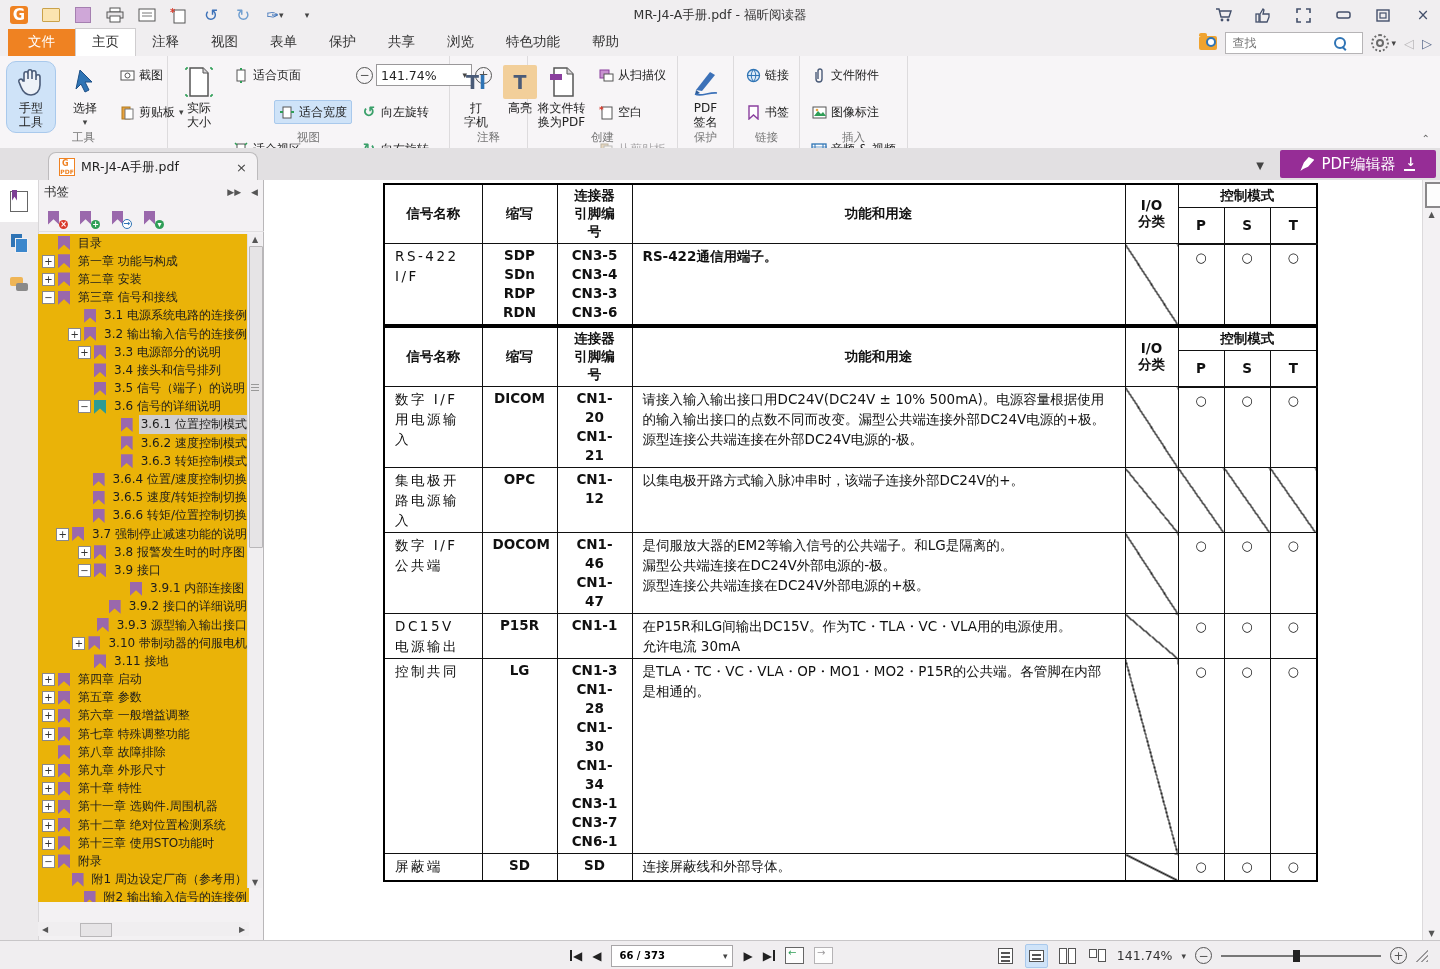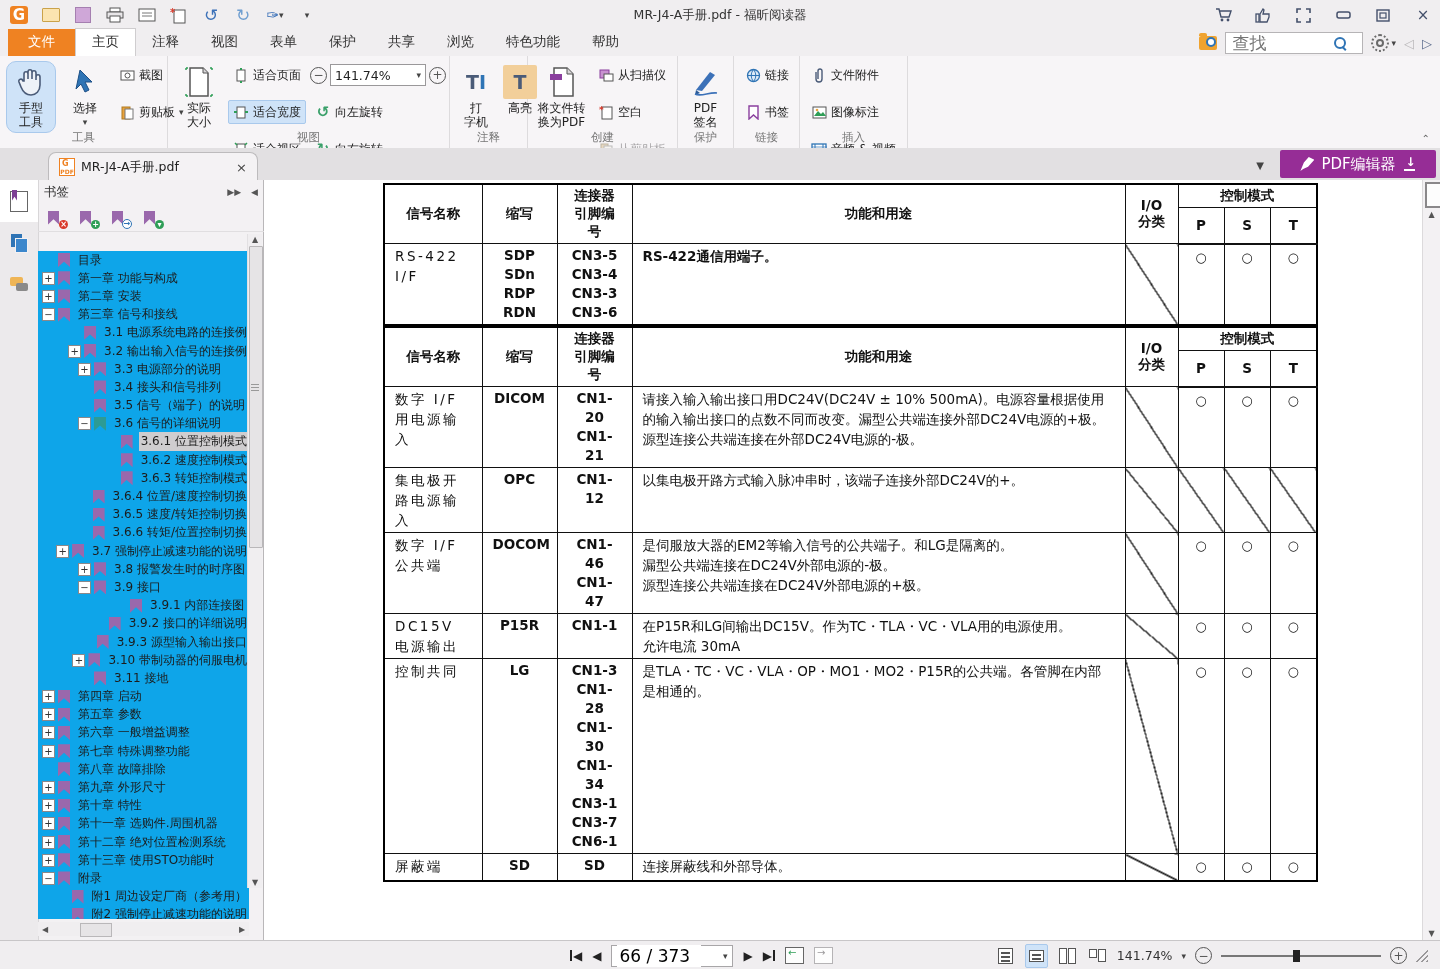--- a/index.html
+++ b/index.html
@@ -15,21 +15,21 @@
   .win-title{position:absolute;left:0;right:0;text-align:center;font-size:12.5px;color:#333;pointer-events:none;}
   .winbtns{position:absolute;right:8px;top:0;height:30px;display:flex;align-items:center;gap:22px;color:#44506b;}
   .winbtns .wb{width:18px;height:16px;display:flex;align-items:center;justify-content:center;font-size:13px;}
   
   .menubar{position:absolute;left:0;top:30px;width:1440px;height:26px;background:#f0eef0;display:flex;align-items:flex-end;}
   .mtab{padding:4px 16px 5px 16px;font-size:13.5px;color:#333;cursor:default;}
   .mtab.file{background:#ef8222;color:#fff;margin-left:8px;padding:4px 20px 5px 20px;}
   .mtab.active{background:#fff;border:1px solid #cfcdcf;border-bottom:none;}
   .menu-right{position:absolute;right:8px;bottom:2px;display:flex;align-items:center;gap:8px;}
   .searchbox{width:128px;height:20px;background:#fff;border:1px solid #b6b4b6;display:flex;align-items:center;padding:0 4px;}
-  .searchbox input{border:none;outline:none;width:100px;font-size:17px;font-family:inherit;background:transparent;color:#555;}
+  .searchbox input{border:none;outline:none;width:100px;font-size:12px;font-family:inherit;background:transparent;color:#555;}
   .mag{width:12px;height:12px;position:relative;display:inline-block;}
   .mag::before{content:"";position:absolute;left:0;top:0;width:8px;height:8px;border:2px solid #2f74b5;border-radius:50%;}
   .mag::after{content:"";position:absolute;left:9px;top:9px;width:5px;height:2px;background:#2f74b5;transform:rotate(45deg);transform-origin:0 0;}
   .gearic{width:14px;height:14px;border:2px dotted #6a6a6a;border-radius:50%;position:relative;display:inline-block;}
   .gearic::after{content:"";position:absolute;left:3px;top:3px;width:4px;height:4px;border:2px solid #6a6a6a;border-radius:50%;}
   .navarr{font-size:13px;color:#b9b7b9;}
   .navarr.on{color:#5b6b8c;}
   .foldsearch{width:18px;height:14px;background:#f0a32f;border-radius:2px;position:relative;}
   .foldsearch::before{content:"";position:absolute;left:0;top:-3px;width:8px;height:3px;background:#f0a32f;border-radius:2px 2px 0 0;}
   .foldsearch::after{content:"";position:absolute;right:1px;top:1px;width:6px;height:6px;border:2px solid #2f74b5;border-radius:50%;background:#fff;}
@@ -38,21 +38,21 @@
   .rgroup{position:relative;height:100%;border-right:1px solid #dddbdd;box-sizing:border-box;padding-top:5px;}
   .rgname{position:absolute;bottom:3px;left:0;right:0;text-align:center;font-size:11.5px;color:#777;}
   .rbody{display:flex;align-items:flex-start;gap:4px;padding:0 6px;}
   .bigbtn{width:50px;min-width:44px;display:flex;flex-direction:column;align-items:center;gap:2px;padding:3px 2px;border-radius:2px;border:1px solid transparent;}
   .bigbtn .blabel{font-size:12px;line-height:14px;text-align:center;color:#222;white-space:pre-line;}
   .bigbtn.sel{background:#cfe3f8;border-color:#a9c9ec;border-radius:10px;}
   .bigbtn.tan .bicon{background:#f2cf9a;border-radius:2px;}
   .bicon{width:34px;height:34px;display:flex;align-items:center;justify-content:center;}
   .smallcol{display:flex;flex-direction:column;gap:13px;padding-top:2px;}
   .smallbtn{display:flex;align-items:center;gap:4px;height:22px;padding:0 4px;border-radius:2px;border:1px solid transparent;font-size:12px;color:#222;white-space:nowrap;}
-  .smallbtn.sel{background:#cfe3f8;border-color:#a9c9ec;}
+  .smallbtn.sel{background:#cfe3f8;border-color:#a9c9ec;margin-left:46px;}
   .smallbtn.dis{color:#a8a6a8;}
   .sic{width:16px;height:16px;display:flex;align-items:center;justify-content:center;flex:0 0 16px;}
   .zoomrow{display:flex;align-items:center;gap:3px;height:24px;}
   .zoombox{width:86px;height:20px;background:#fff;border:1px solid #9a989a;display:flex;align-items:center;justify-content:space-between;padding:0 4px;font-size:12.5px;}
   .caret{font-size:9px;color:#444;}
   .ribcollapse{position:absolute;right:10px;bottom:4px;font-size:10px;color:#666;}
   .rot{color:#3aa06a;font-size:15px;font-weight:bold;}
   
   .tabbar{position:absolute;left:0;top:148px;width:1440px;height:32px;background:#e2e0e2;border-bottom:1px solid #c8c6c8;}
   .doctab{position:absolute;left:48px;top:4px;width:188px;height:28px;background:#f4f2f4;border:1px solid #bdbbbd;border-bottom:none;border-radius:8px 8px 0 0;display:flex;align-items:center;padding:0 10px;gap:6px;font-size:12.5px;}
@@ -82,21 +82,21 @@
   .panelhead .ph-btns{margin-left:auto;display:flex;gap:10px;font-size:9px;color:#555;}
   .bmtoolbar{position:absolute;left:38px;top:26px;width:226px;height:26px;display:flex;align-items:center;gap:14px;padding-left:10px;box-sizing:border-box;border-bottom:1px solid #e0dee0;}
   .flag{display:inline-block;width:11px;height:14px;background:#9a68ac;clip-path:polygon(0 0,100% 0,100% 100%,50% 62%,0 100%);position:relative;}
   .flagbtn{position:relative;width:18px;height:16px;}
   .flagbtn .flag{position:absolute;left:0;top:0;}
   .badge{position:absolute;right:-2px;bottom:-2px;width:9px;height:9px;border-radius:50%;color:#fff;font-size:8px;line-height:9px;text-align:center;font-weight:bold;}
   .badge.red{background:#d93a2b;}
   .badge.green{background:#2f9e57;}
   .badge.blue{background:#fff;color:#2f74b5;border:1px solid #2f74b5;width:8px;height:8px;line-height:8px;}
   
-  .bmtree{position:absolute;left:38px;top:54px;width:211px;height:668px;overflow:hidden;background:#0ea5e9;margin-top:17px;}
+  .bmtree{position:absolute;left:38px;top:54px;width:211px;height:668px;overflow:hidden;background:#eab308;}
   .bm-row{display:flex;align-items:center;height:18.2px;white-space:nowrap;}
   .bm-toggle{flex:0 0 13px;width:13px;height:13px;margin-right:3px;box-sizing:border-box;font-size:10px;line-height:11px;text-align:center;color:#333;}
   .bm-toggle.box{border:1px solid #8a888a;background:#fff;}
   .bm-flag{flex:0 0 12px;width:12px;height:14px;background:#9a68ac;clip-path:polygon(0 0,100% 0,100% 100%,50% 62%,0 100%);margin-right:6px;}
   .bm-flag.teal{background:#2d9b94;}
   .bm-label{font-size:12px;color:#1c1c1c;padding:1px 2px;}
   .bm-row.selected .bm-label{background:#cfcdcf;}
   .lvl0{width:4px;} .lvl1{width:40px;} .lvl2{width:76px;}
   
   .vsb{position:absolute;right:1px;top:54px;width:14px;height:654px;background:#f0eef0;border-left:1px solid #e2e0e2;}
@@ -124,21 +124,21 @@
   .cell-abbr,.cell-pin{text-align:center;font-weight:bold;white-space:pre-line;line-height:19px;padding:2px 2px;}
   .cell-func{line-height:20px;word-break:break-all;}
   .cell-mark{text-align:center;font-size:13px;line-height:22px;padding:2px 0;}
   .diag{background:linear-gradient(to top right,transparent calc(50% - 0.7px),#222 calc(50% - 0.7px),#222 calc(50% + 0.7px),transparent calc(50% + 0.7px));}
   .sechead{margin:22px 0 10px 119px;font-size:15.5px;color:#111;}
   
   .statusbar{position:absolute;left:0;top:940px;width:1440px;height:29px;background:#f0eef0;border-top:1px solid #c8c6c8;}
   .sb-center{position:absolute;left:570px;top:0;height:29px;display:flex;align-items:center;gap:10px;}
   .sb-ic{font-size:12px;color:#222;display:flex;align-items:center;}
   .pagebox{width:110px;height:20px;background:#fff;border:1px solid #a8a6a8;display:flex;align-items:center;padding:0 5px;justify-content:space-between;}
-  .pagebox input{border:none;outline:none;width:80px;font-size:17px;font-family:inherit;}
+  .pagebox input{border:none;outline:none;width:80px;font-size:10px;font-family:inherit;font-weight:bold;}
   .viewic{width:17px;height:15px;border:1px solid #666;background:#fdfdfd;position:relative;}
   .viewic::after{content:"←";position:absolute;left:2px;top:-1px;font-size:10px;color:#2f9e57;}
   .viewic.fwd::after{content:"→";color:#9a989a;}
   .viewic.dis{border-color:#b5b3b5;}
   .sb-right{position:absolute;right:12px;top:0;height:29px;display:flex;align-items:center;gap:9px;}
   .lay{width:15px;height:16px;border:1px solid #555;background:#fff;position:relative;box-sizing:border-box;}
   .lay i{position:absolute;left:2px;right:2px;top:3px;height:2px;background:#555;box-shadow:0 4px 0 #555;}
   .laywrap{width:21px;height:22px;display:flex;align-items:center;justify-content:center;border-radius:2px;}
   .laywrap.sel{background:#cfe3f8;border:1px solid #a9c9ec;}
   .lay2{display:flex;gap:1px;}
@@ -771,21 +771,21 @@
       <div class="bm-row">
         <span class="lvl1"></span>
         <span class="bm-toggle"></span>
         <span class="bm-flag"></span>
         <span class="bm-label">附1 周边设定厂商（参考用）</span>
       </div>
       <div class="bm-row">
         <span class="lvl1"></span>
         <span class="bm-toggle"></span>
         <span class="bm-flag"></span>
-        <span class="bm-label">附2 强制停止减速功能的说明</span>
+        <span class="bm-label">附2 输出输入信号的连接例</span>
       </div>
     </div>
 
   <div class="vsb">
     <span class="arr" style="top:1px;">▲</span>
     <span class="thumb"></span>
     <span class="grip"></span>
     <span class="arr" style="bottom:1px;">▼</span>
   </div>
   <div class="hsb">

